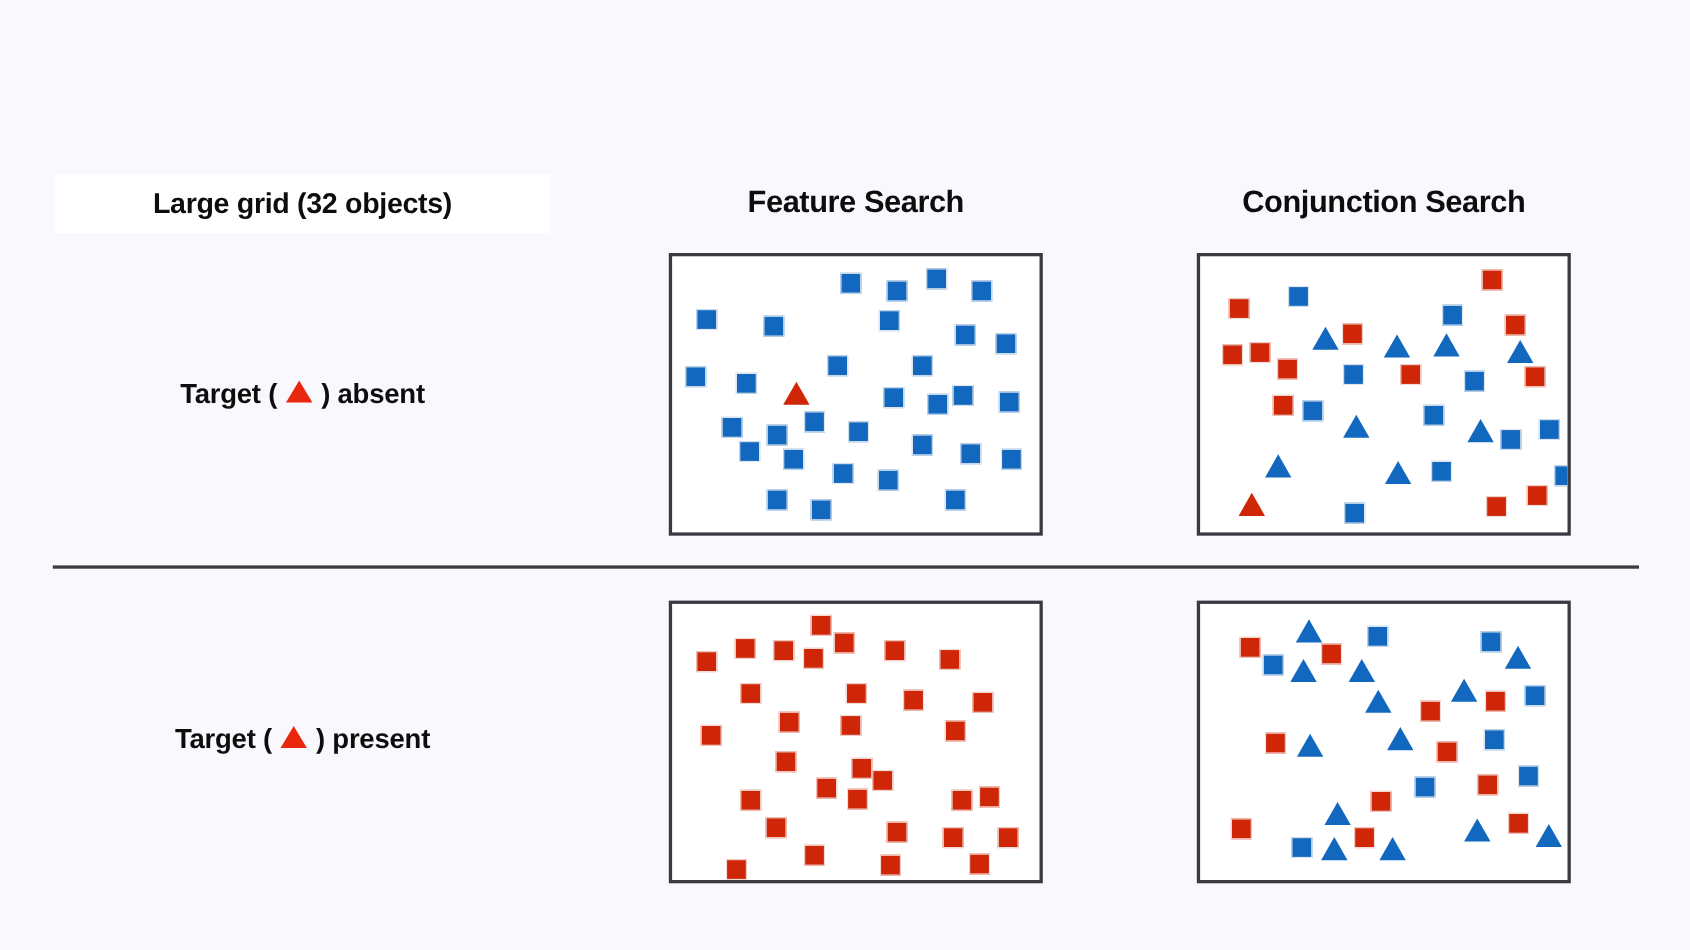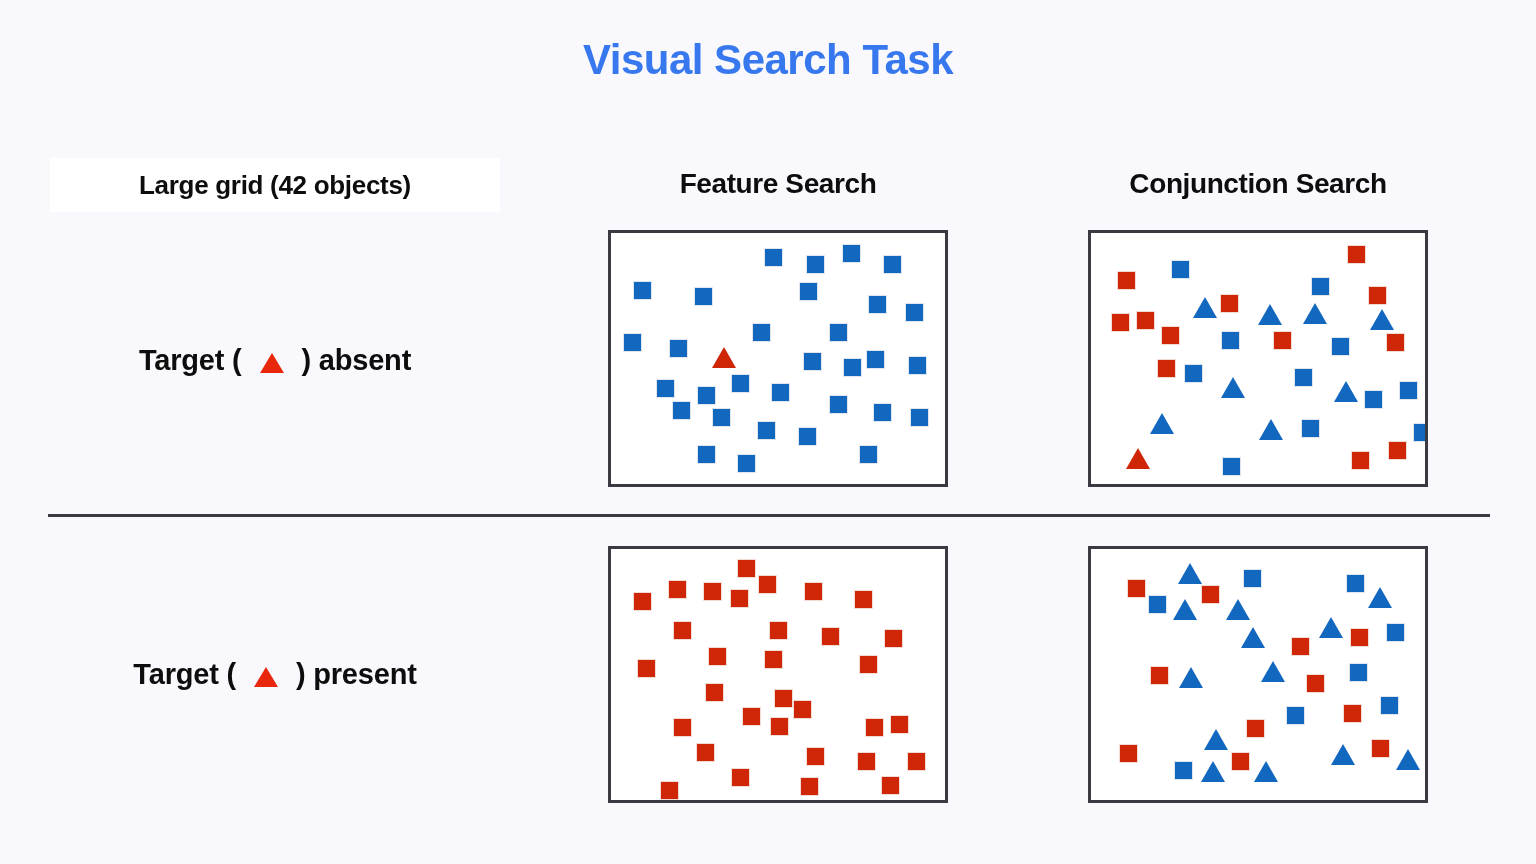--- a/index.html
+++ b/index.html
@@ -53,29 +53,29 @@
     color: #0d0d0d;
     letter-spacing: -0.3px;
     white-space: nowrap;
   }
 
   .row-label {
     position: absolute;
     left: 50px;
     width: 450px;
     text-align: center;
-    font-size: 29px;
+    font-size: 25px;
     font-weight: 800;
     color: #0d0d0d;
     letter-spacing: -0.2px;
     white-space: nowrap;
     display: flex;
-    align-items: center;
+    align-items: flex-start;
     justify-content: center;
-    gap: 15px;
+    gap: 5px;
   }
   .row-label.present { top: 344px; }
   .row-label.absent  { top: 658px; }
 
   .inline-tri {
     display: inline-block;
     width: 0; height: 0;
     border-left: 12px solid transparent;
     border-right: 12px solid transparent;
     border-bottom: 20px solid #e8270c;
@@ -138,24 +138,23 @@
     border-right: 12px solid transparent;
   }
   .tri.blue { border-bottom: 21px solid #1268bf; }
   .tri.red  { border-bottom: 21px solid #cf2608; }
 </style>
 </head>
 <body>
 
 <div id="stage">
 
-  <div class="title">Visual Search Task</div>
 
   <div class="grid-label-box">
-    <span class="grid-label-text">Large grid (42 objects)</span>
+    <span class="grid-label-text">Large grid (32 objects)</span>
   </div>
 
   <div class="row-label present">
     <span>Target (</span>
     <span class="inline-tri"></span>
     <span>) absent</span>
   </div>
 
   <div class="row-label absent">
     <span>Target (</span>

